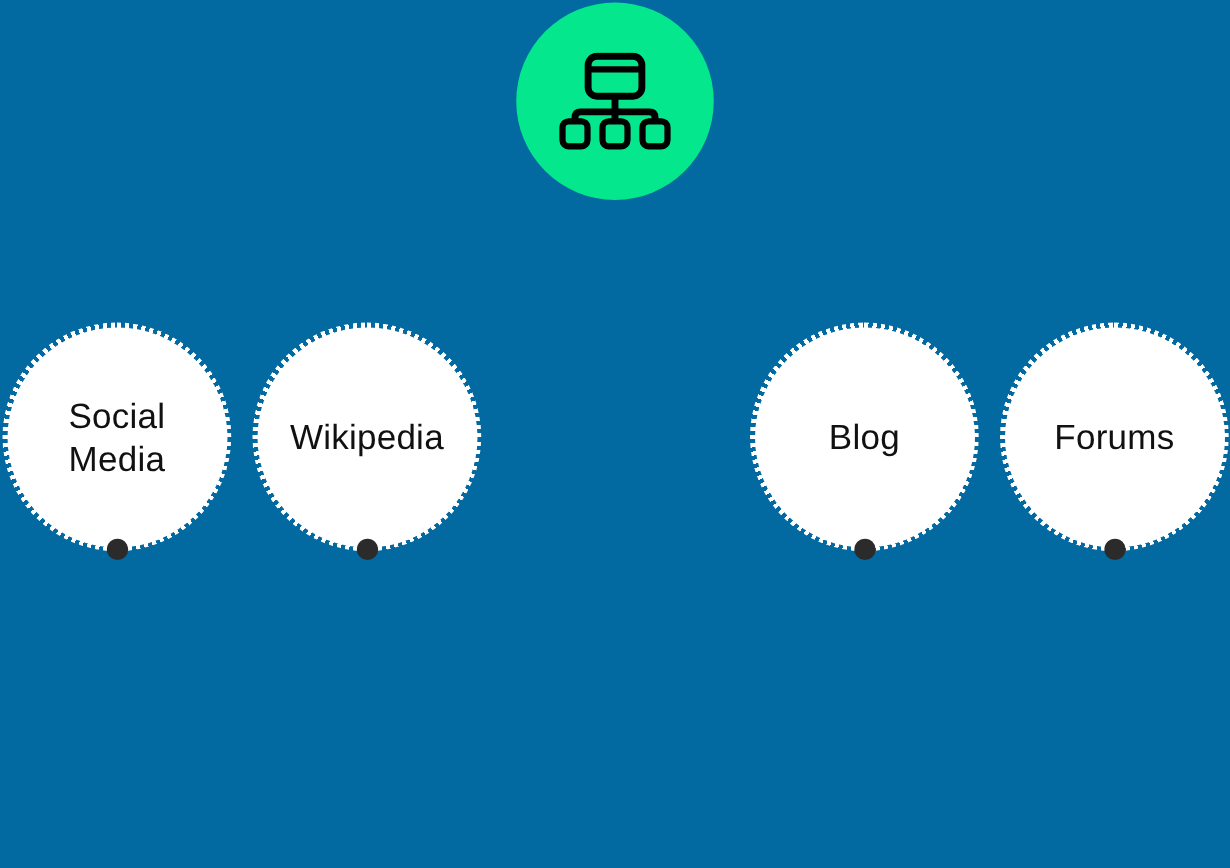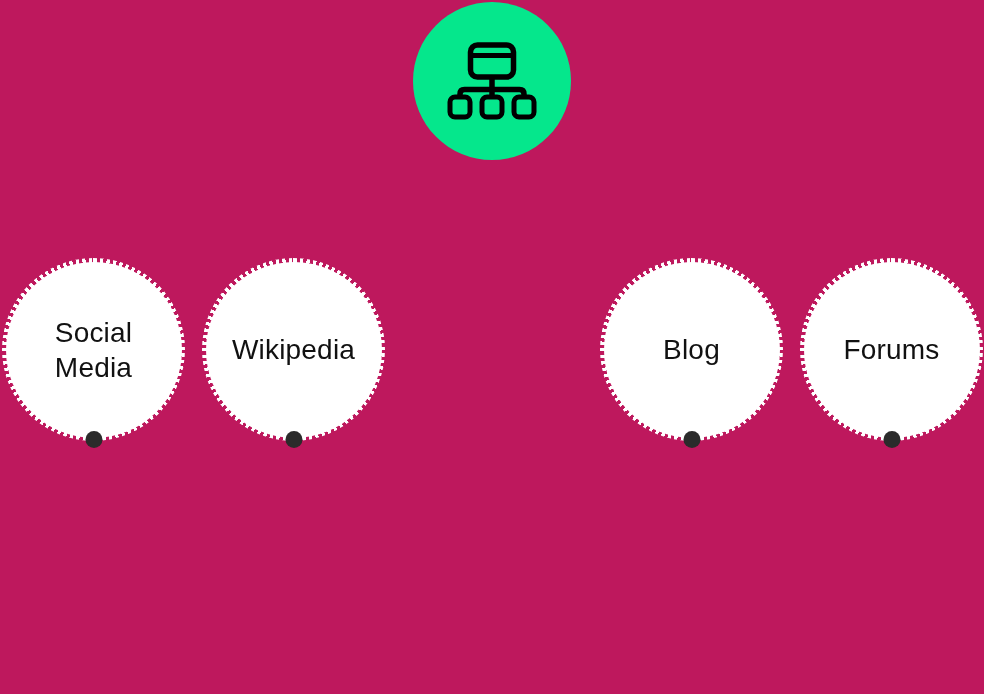--- a/index.html
+++ b/index.html
@@ -4,21 +4,21 @@
 <style>
   html, body {
     margin: 0;
     padding: 0;
     background: #000000;
   }
   .canvas {
     position: relative;
     width: 984px;
     height: 694px;
-    background: #be185d;
+    background: #0369a1;
     overflow: hidden;
     font-family: "Liberation Sans", "DejaVu Sans", sans-serif;
   }
 
   
   .root-node {
     position: absolute;
     left: 413px;
     top: 2px;
     width: 158px;

